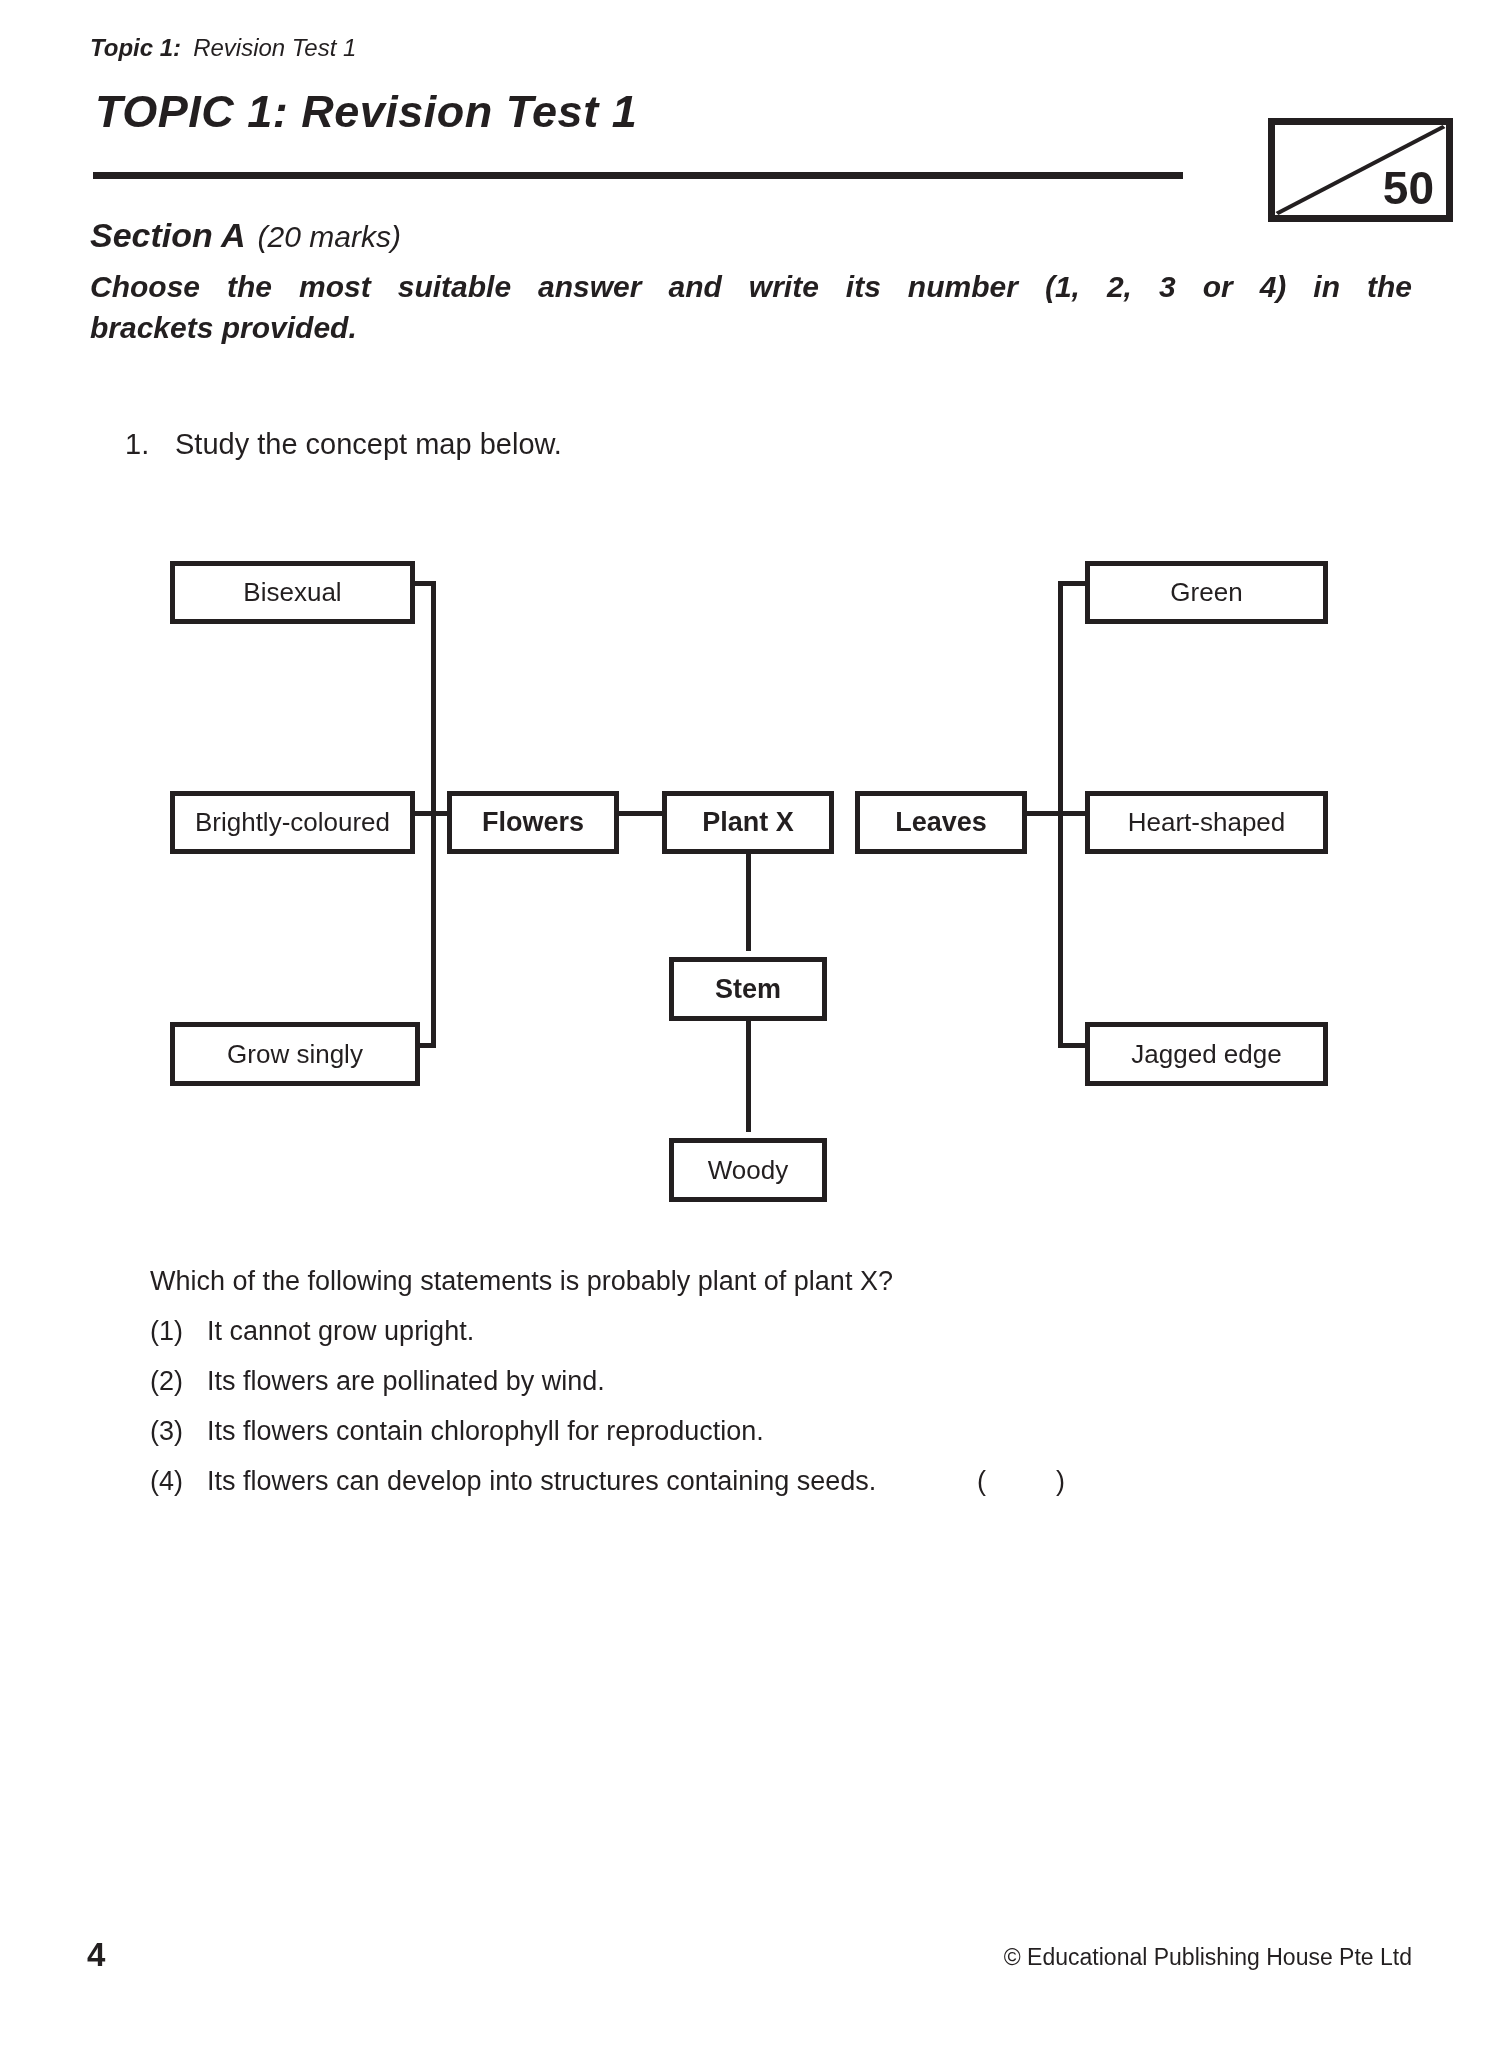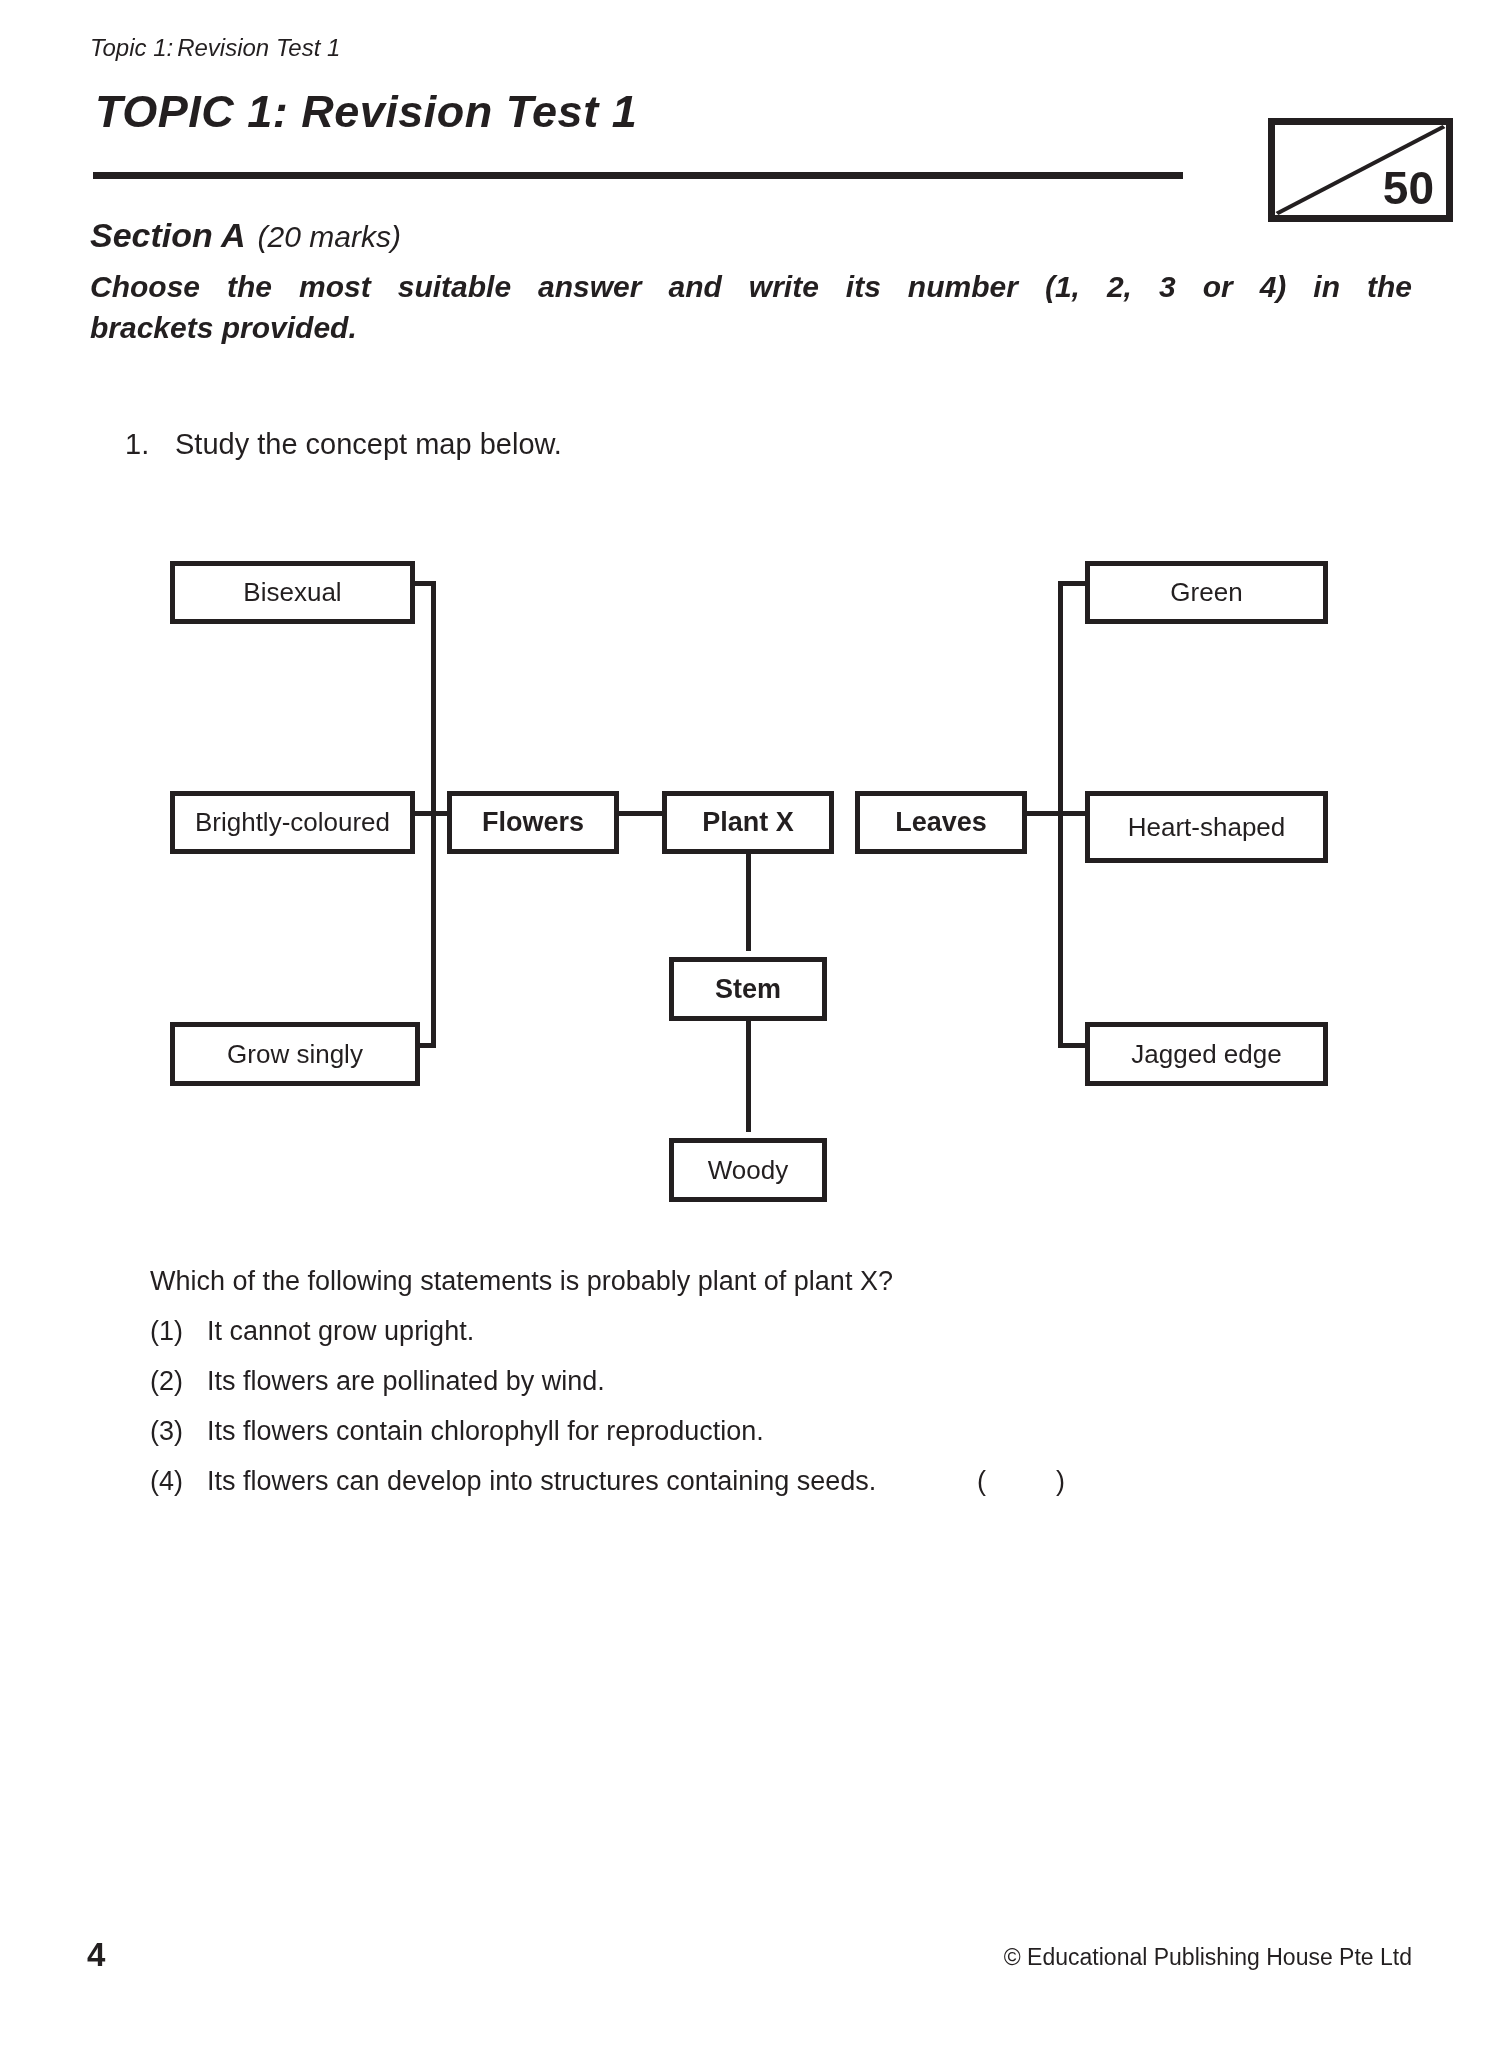--- a/index.html
+++ b/index.html
@@ -6,21 +6,21 @@
   .page{
     position:relative;
     width:1497px;height:2048px;
     background:#ffffff;
     color:#231f20;
     font-family:"Liberation Sans", sans-serif;
     overflow:hidden;
   }
   
   .running-header{position:absolute;left:90px;top:34px;font-size:24px;font-style:italic;}
-  .rh-bold{font-weight:normal;margin-right:4px;}
+  .rh-bold{font-weight:bold;margin-right:12px;}
   
   .title{position:absolute;left:95px;top:86px;margin:0;font-size:45px;font-style:italic;font-weight:bold;letter-spacing:.5px;}
   .title-rule{position:absolute;left:93px;top:172px;width:1090px;height:7px;background:#231f20;}
   
   .score-box{position:absolute;left:1268px;top:118px;width:185px;height:104px;border:7px solid #231f20;box-sizing:border-box;font-weight:bold;}
   .score-diag{position:absolute;left:0;top:0;width:100%;height:100%;}
   .score-val{position:absolute;right:12px;bottom:4px;font-size:46px;line-height:1;}
   
   .section-head{position:absolute;left:90px;top:216px;font-style:italic;}
   .sec-name{font-size:34px;font-weight:bold;margin-right:12px;text-align:right;}
@@ -82,21 +82,21 @@
   </div>
 
   <div>
 
     <div class="node" style="left:170px;top:552px;width:245px;height:63px;">Bisexual</div>
     <div class="node" style="left:1085px;top:552px;width:243px;height:63px;">Green</div>
     <div class="node" style="left:170px;top:782px;width:245px;height:63px;">Brightly-coloured</div>
     <div class="node bold" style="left:447px;top:782px;width:172px;height:63px;">Flowers</div>
     <div class="node bold" style="left:662px;top:782px;width:172px;height:63px;">Plant X</div>
     <div class="node bold" style="left:855px;top:782px;width:172px;height:63px;">Leaves</div>
-    <div class="node" style="left:1085px;top:782px;width:243px;height:72px;text-align:right;">Heart-shaped</div>
+    <div class="node" style="left:1085px;top:782px;width:243px;height:63px;text-align:right;">Heart-shaped</div>
     <div class="node" style="left:170px;top:1013px;width:250px;height:64px;">Grow singly</div>
     <div class="node" style="left:1085px;top:1013px;width:243px;height:64px;">Jagged edge</div>
     <div class="node bold" style="left:669px;top:948px;width:158px;height:64px;">Stem</div>
     <div class="node" style="left:669px;top:1129px;width:158px;height:64px;">Woody</div>
 
     <div class="conn" style="left:431px;top:581px;width:5px;height:467px;"></div>
     <div class="conn" style="left:410px;top:581px;width:23px;height:5px;"></div>
     <div class="conn" style="left:410px;top:811px;width:40px;height:5px;"></div>
     <div class="conn" style="left:416px;top:1043px;width:18px;height:5px;"></div>
 

